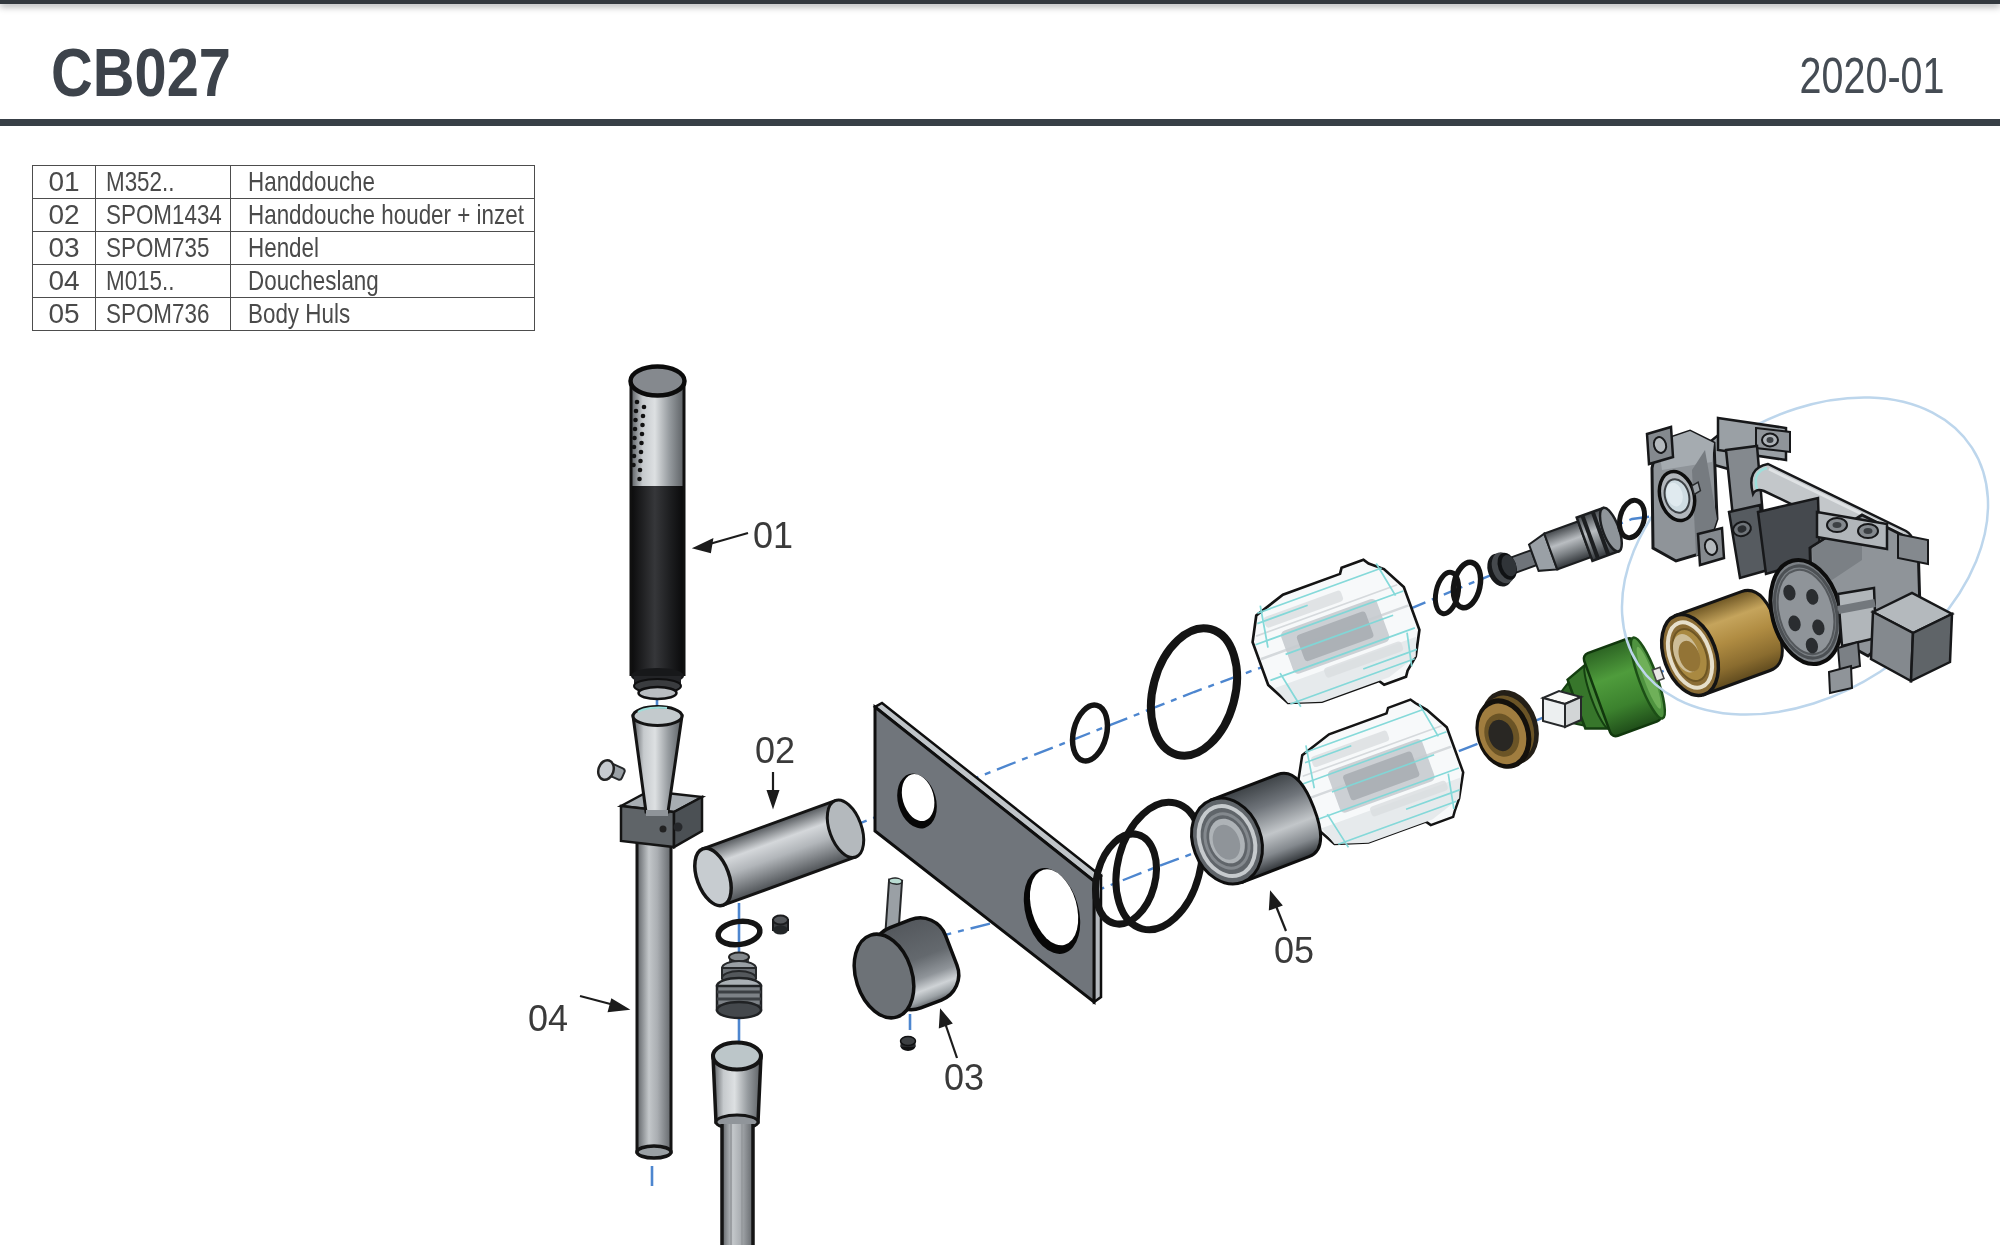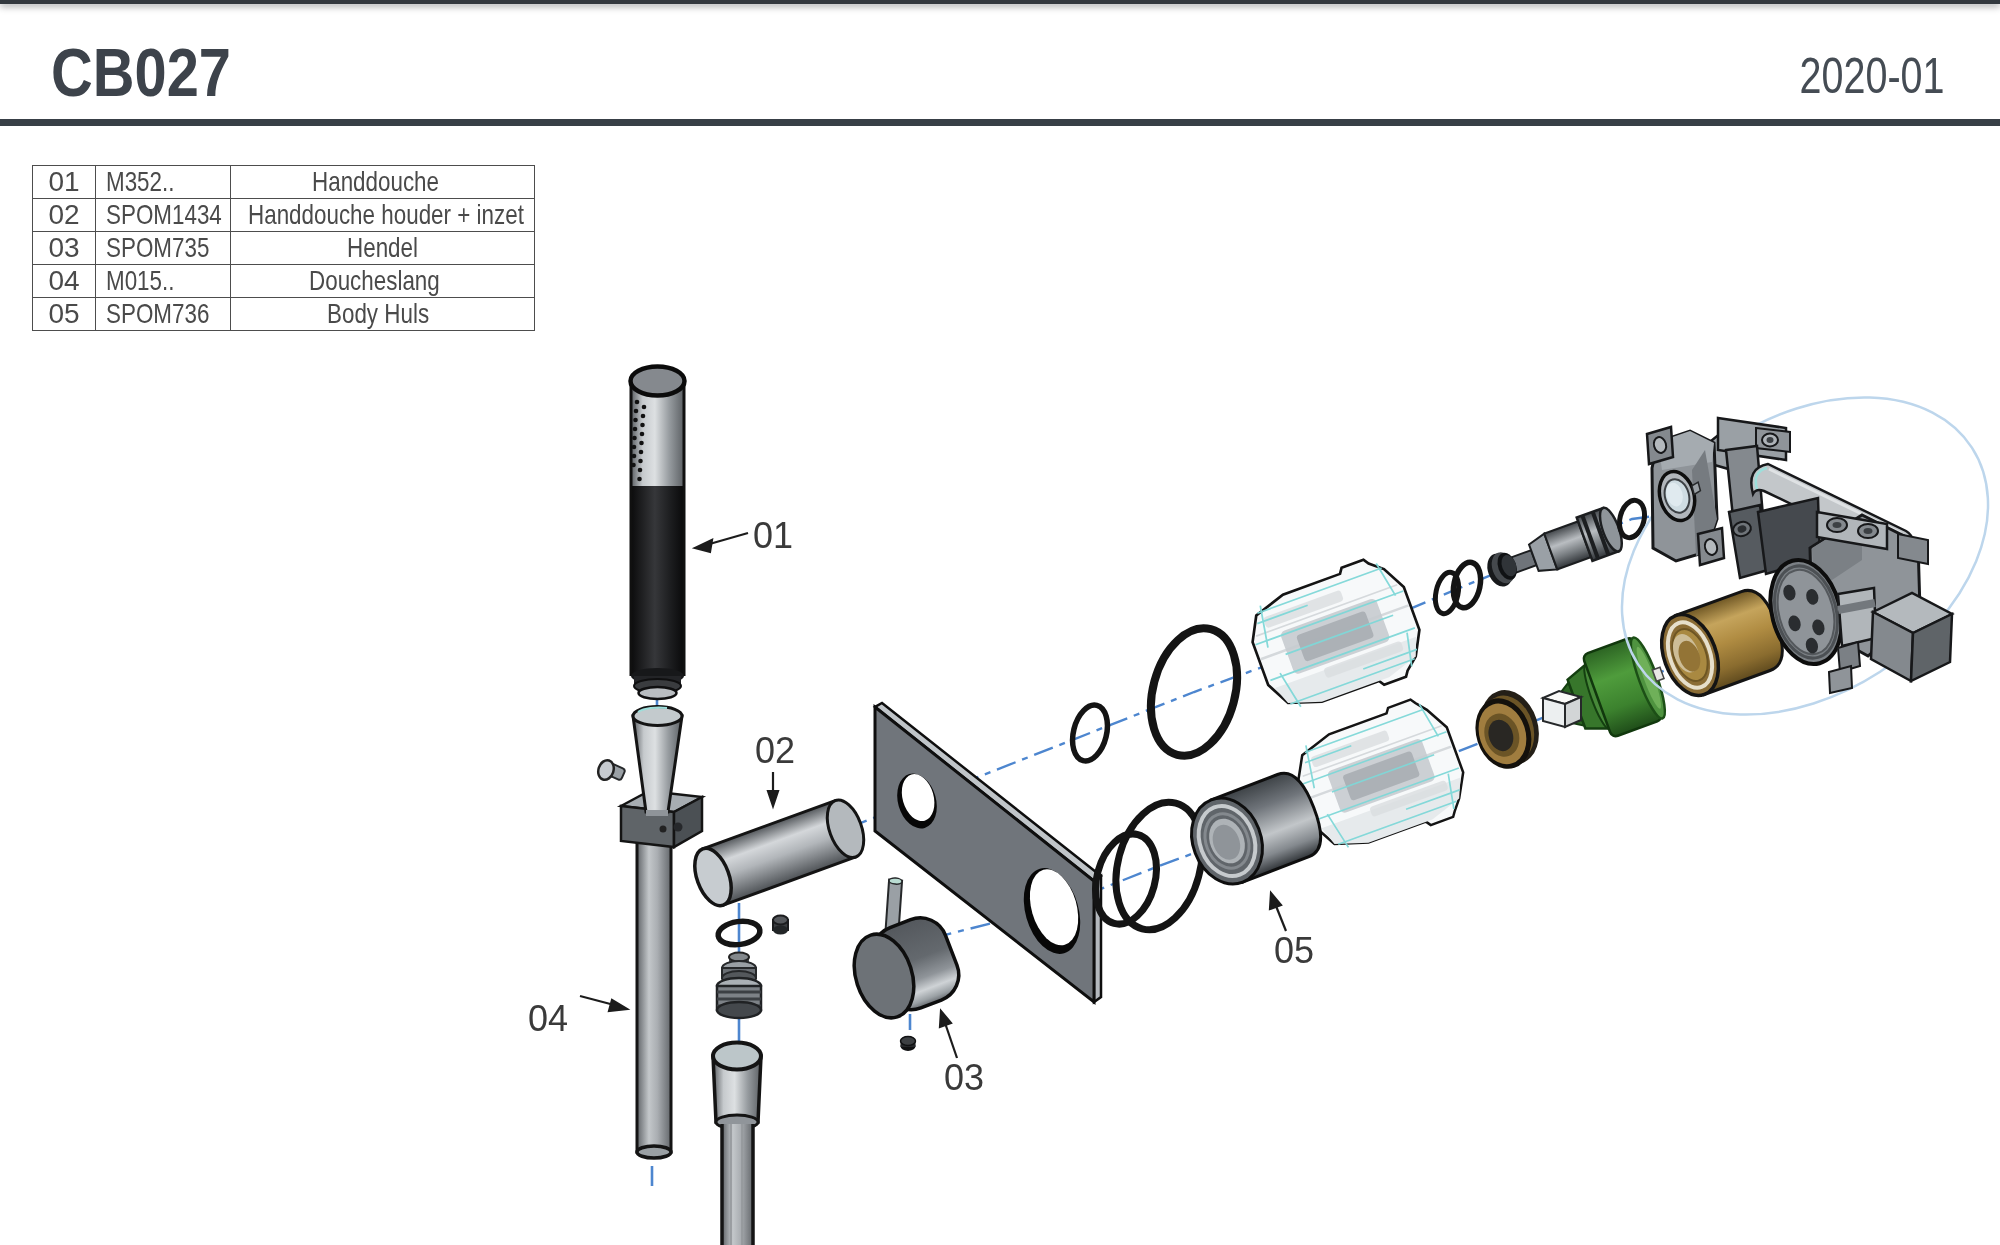--- a/index.html
+++ b/index.html
@@ -5,21 +5,21 @@
 html,body{margin:0;padding:0;background:#ffffff;}
 body{width:2000px;height:1245px;position:relative;overflow:hidden;font-family:"Liberation Sans",sans-serif;}
 #topbar{position:absolute;left:0;top:0;width:2000px;height:4px;background:#33393f;box-shadow:0 2px 7px rgba(40,45,50,.55);}
 #title{position:absolute;left:51px;top:33px;font-size:68px;font-weight:bold;color:#3d434b;transform:scaleX(.85);transform-origin:0 0;}
 #date{position:absolute;right:56px;top:47px;font-size:50px;font-weight:400;color:#454c54;transform:scaleX(.79);transform-origin:100% 0;}
 #rule{position:absolute;left:0;top:119px;width:2000px;height:7px;background:#383f46;}
 #ptable{position:absolute;left:32px;top:165px;border-collapse:collapse;table-layout:fixed;width:503px;}
 #ptable td{border:1.5px solid #4d4d4d;font-size:28px;color:#4a4a4a;height:31.6px;padding:0;vertical-align:middle;white-space:nowrap;overflow:visible;}
 #ptable td.c1{width:62px;text-align:center;}
 #ptable td.c2{width:124px;padding-left:10px;}
-#ptable td.c3{padding-left:17px;text-align:center;}
+#ptable td.c3{padding-left:17px;}
 #ptable span{display:inline-block;transform:scaleX(.8);transform-origin:0 0;}
 #diag{position:absolute;left:0;top:0;}
 </style>
 </head>
 <body>
 <div id="topbar"></div>
 <div id="title">CB027</div>
 <div id="date">2020-01</div>
 <div id="rule"></div>
 <table id="ptable">

